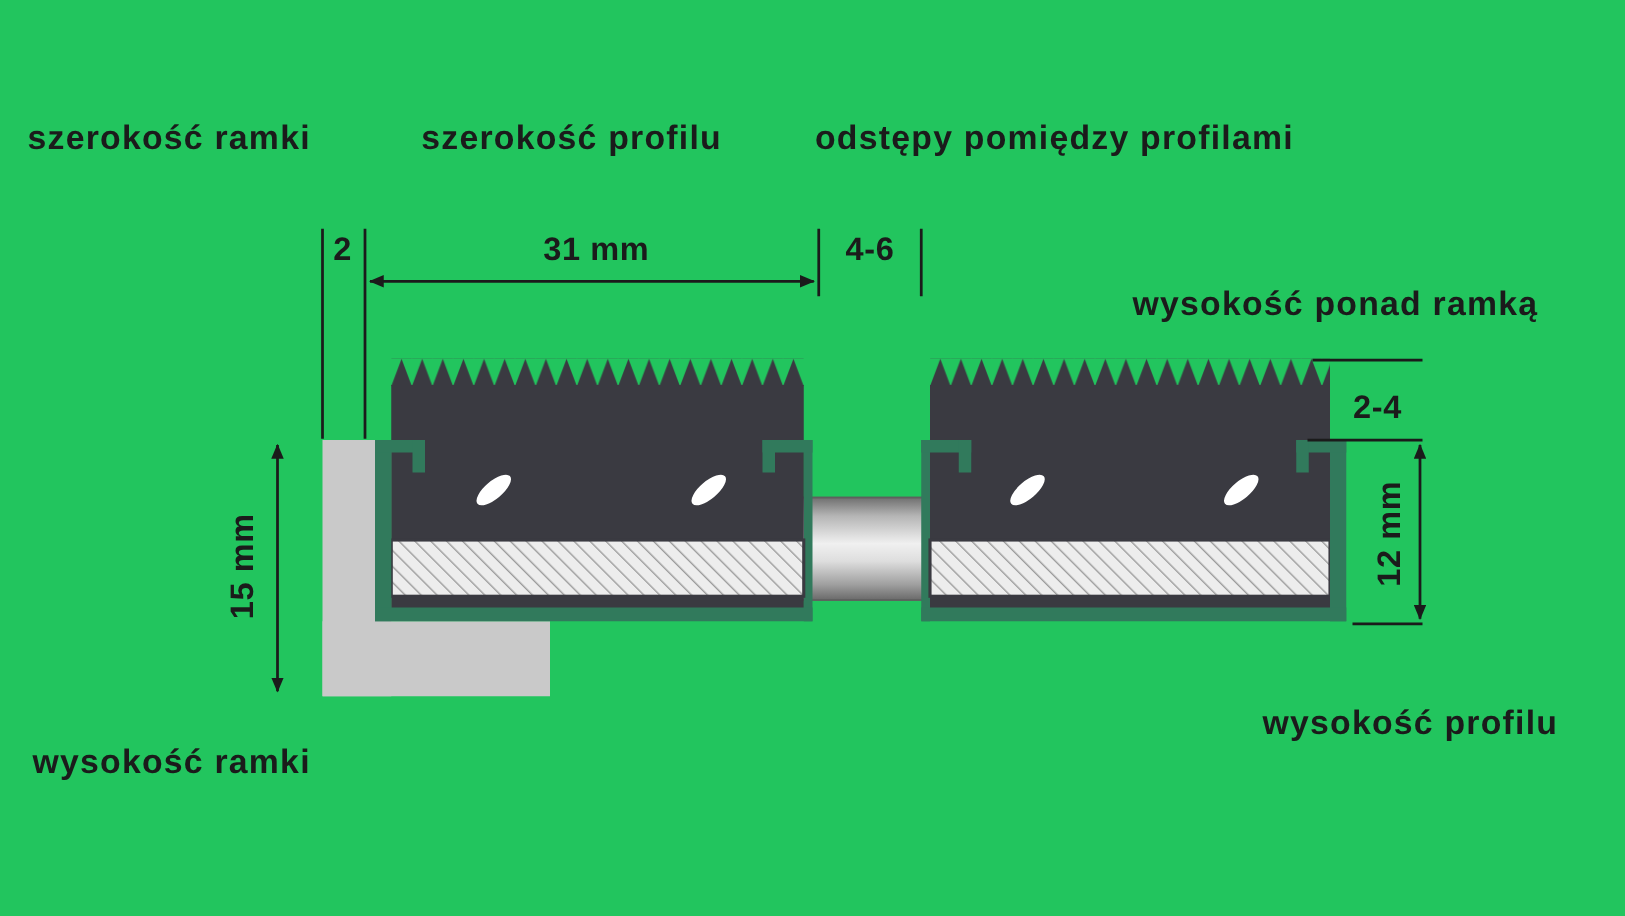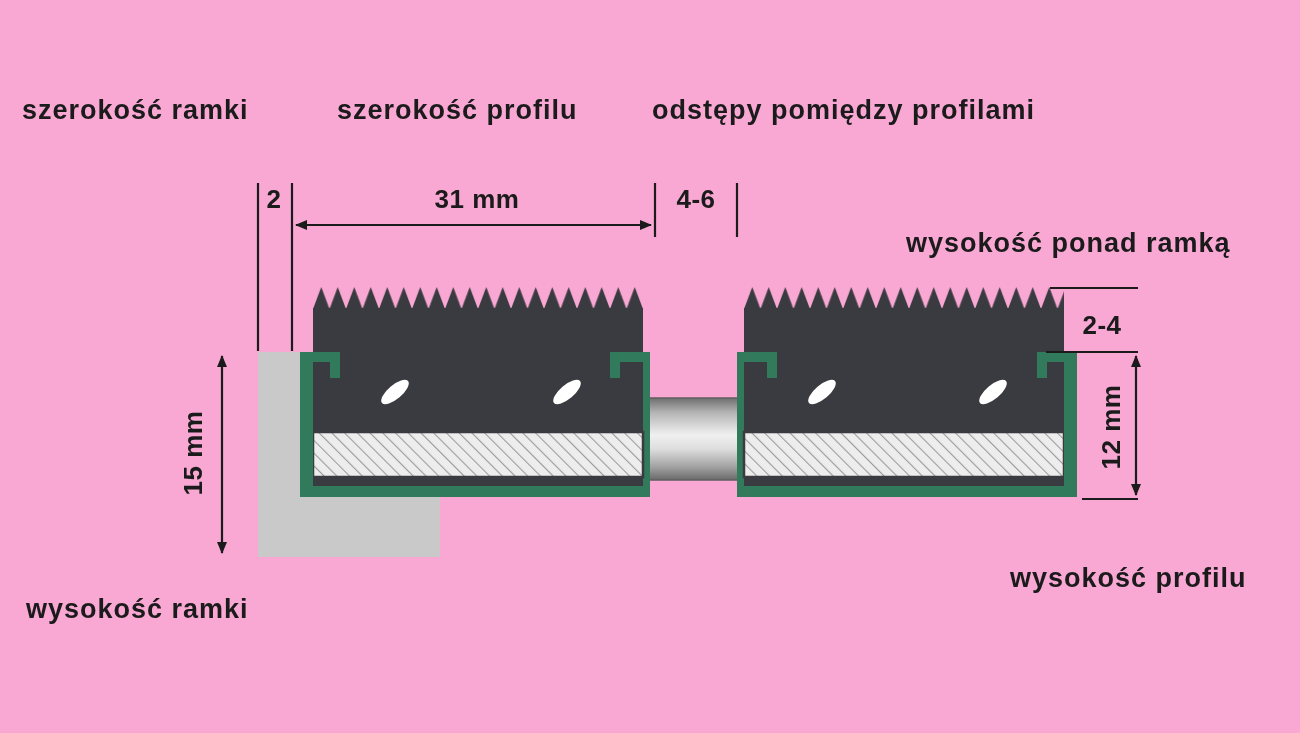--- a/index.html
+++ b/index.html
@@ -1,19 +1,19 @@
 <!DOCTYPE html>
 <html><head>
 <meta charset="utf-8">
 <style>
   html,body{margin:0;padding:0;background:#ffffff;}
   .stage{
     position:relative;
     width:1300px;height:733px;
-    background:#f9a8d4;
+    background:#22c55e;
     overflow:hidden;
     font-family:"Liberation Sans","DejaVu Sans",sans-serif;
   }
   svg{display:block;}
   svg text{
     fill:#1b1b1b;
     font-weight:700;
     font-family:"Liberation Sans","DejaVu Sans",sans-serif;
   }
   .lbl{font-size:27px;letter-spacing:1px;}

